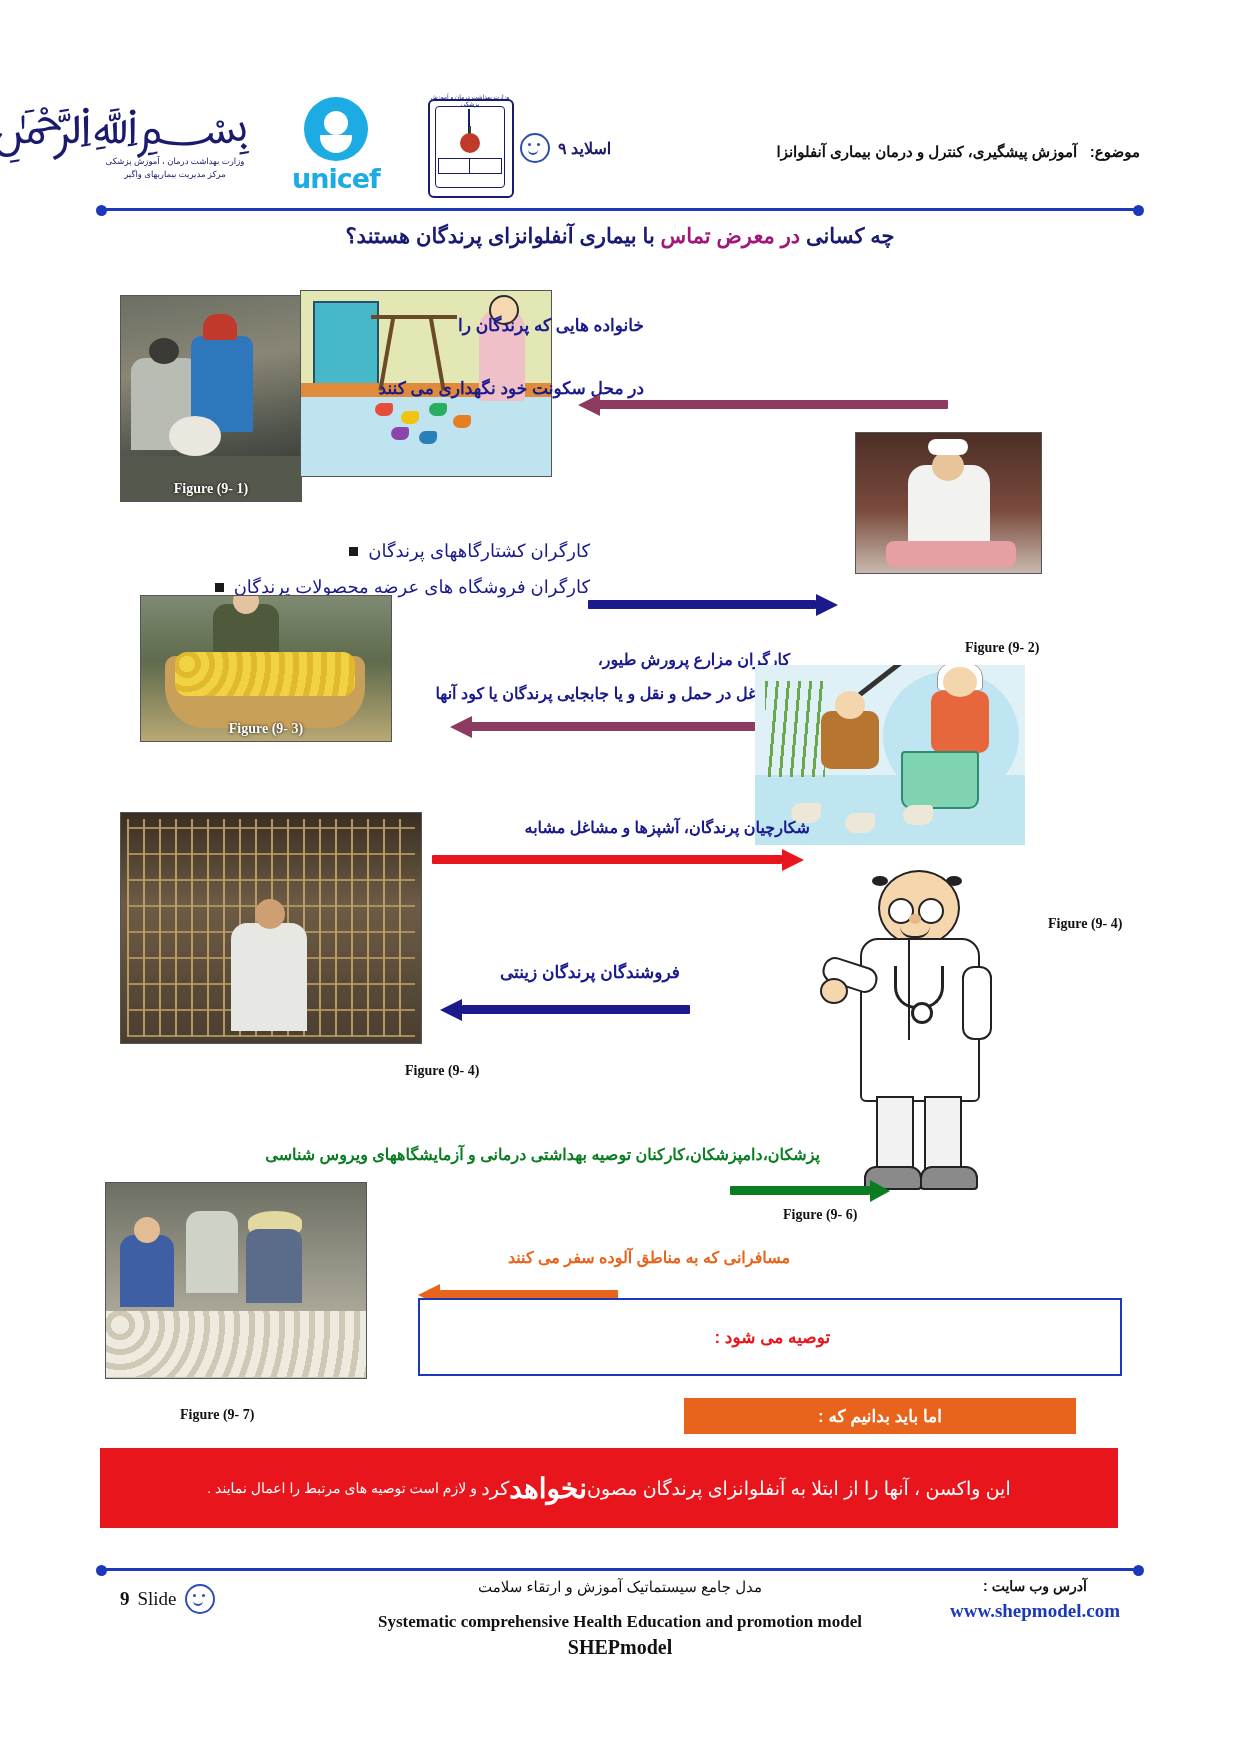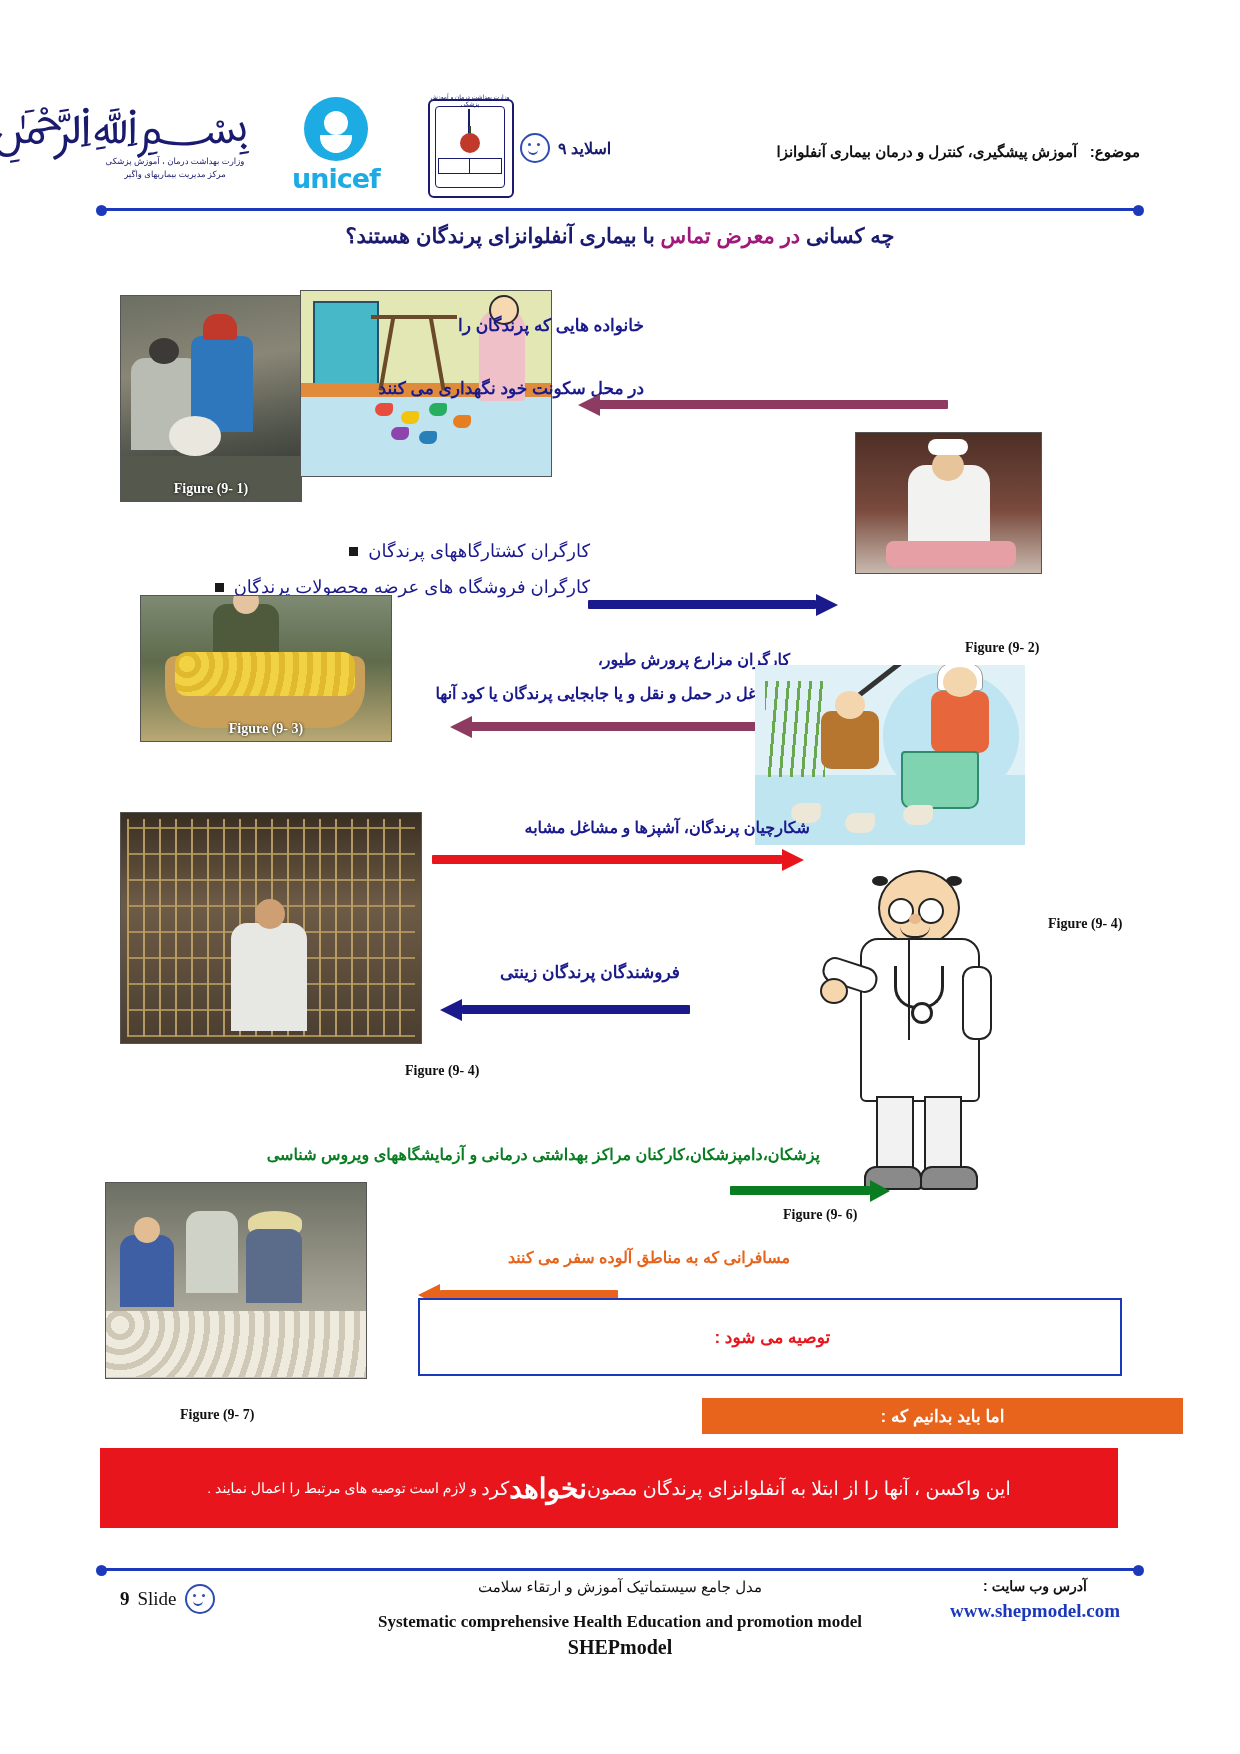--- a/index.html
+++ b/index.html
@@ -236,21 +236,21 @@
   .bullet-line{position:absolute;direction:rtl;display:flex;align-items:center;gap:10px;}
   .bullet-sq{width:9px;height:9px;background:#1a1a1a;display:inline-block;}
 
   
   .box-blue{
     position:absolute;left:418px;top:1298px;width:700px;height:74px;
     border:2px solid #1c39bb;background:#fff;display:flex;align-items:center;justify-content:center;
     direction:rtl;font-weight:bold;font-size:17px;text-align:center;
   }
   .bar-orange{
-    position:absolute;left:702px;top:1398px;width:481px;height:36px;background:#e8641c;
+    position:absolute;left:684px;top:1398px;width:392px;height:36px;background:#e8641c;
     display:flex;align-items:center;justify-content:center;color:#fff;font-weight:bold;font-size:17px;direction:rtl;
   }
   .box-red{
     position:absolute;left:100px;top:1448px;width:1018px;height:80px;background:#e8151c;
     display:flex;align-items:center;justify-content:center;direction:rtl;text-align:center;
   }
 
   
   .footer-rule{
     position:absolute;left:100px;right:100px;top:1568px;height:0;border-top:3px solid #1c39bb;
@@ -442,21 +442,21 @@
     <div class="armr"></div>
       <div class="handr"></div>
       <div class="arml"></div>
     <div class="legl"></div>
       <div class="legr"></div>
     <div class="shoel"></div>
       <div class="shoer"></div>
   </div>
   <div class="cap-under" style="left:783px;top:1207px;">Figure (9- 6)</div>
 
-  <div class="txt" style="right:420px;top:1145px;font-size:16px;color:#0a7d22;">پزشکان،دامپزشکان،کارکنان مراکز بهداشتی درمانی و آزمایشگاههای ویروس شناسی</div>
+  <div class="txt" style="right:420px;top:1145px;font-size:16px;color:#0a7d22;">پزشکان،دامپزشکان،کارکنان توصیه بهداشتی درمانی و آزمایشگاههای ویروس شناسی</div>
   <div class="arrow" style="left:730px;top:1186px;width:160px;">
     <div class="shaft" style="left:0;width:140px;background:#0a7d22;"></div>
     <div class="head" style="left:140px;border-left:20px solid #0a7d22;"></div>
   </div>
 
   <div class="photo" id="ph7">
     <div class="bg"></div>
       <div class="p1"></div>
       <div class="p2"></div>
       <div class="hat"></div>

